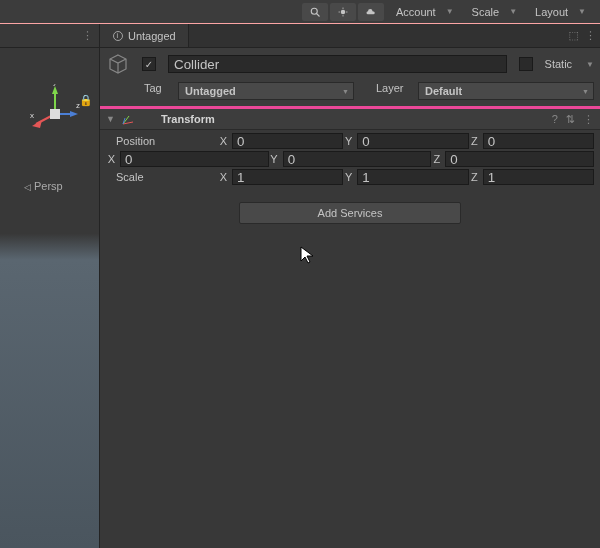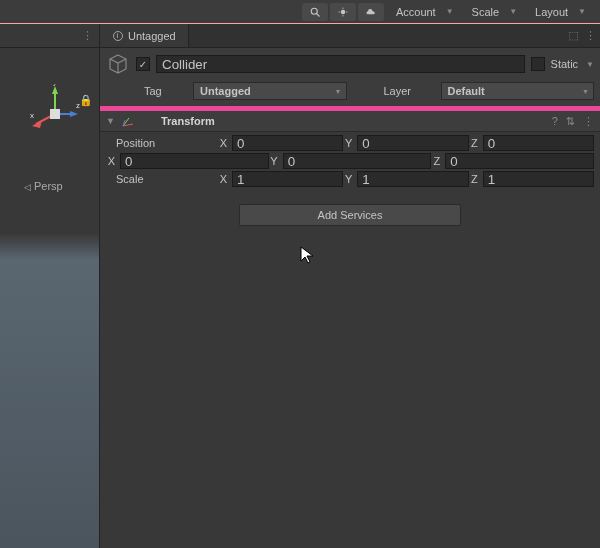--- a/index.html
+++ b/index.html
@@ -16,29 +16,29 @@
 .gizmo { position: absolute; top: 60px; left: 30px; width: 50px; height: 50px; }
 .persp { position: absolute; top: 156px; left: 24px; color: #aaa; font-size: 11px; }
 .lock { position:absolute; top:70px; right:6px; color:#888; }
 
 .inspector { flex: 1; background: #383838; display: flex; flex-direction: column; }
 .tabs { height: 24px; display: flex; align-items: stretch; background: #313131; border-bottom: 1px solid #232323; }
 .tab { padding: 0 12px; display: flex; align-items: center; cursor: pointer; border-right: 1px solid #232323; }
 .tab.active { background: #383838; }
 .tabs-right { margin-left: auto; display: flex; align-items: center; padding-right: 4px; gap: 6px; }
 
-.header { display: flex; align-items: center; padding: 4px 6px; gap: 6px; background: #3c3c3c; }
+.header { display: flex; align-items: center; padding: 4px 6px; gap: 12px; background: #3c3c3c; }
 .cube-icon { width: 24px; height: 24px; display:flex; align-items:center; justify-content:center; }
 .checkbox { width: 14px; height: 14px; background: #2a2a2a; border: 1px solid #1a1a1a; display: flex; align-items: center; justify-content: center; cursor: pointer; }
 .checkbox.checked::after { content:"✓"; font-size:10px; color:#c4c4c4; }
 .name-field { flex: 1; background: #2a2a2a; border: 1px solid #1a1a1a; padding: 2px 5px; color: #c4c4c4; height: 18px; }
 .static-box { width:14px; height:14px; background:#2a2a2a; border:1px solid #1a1a1a; }
 .static-label { margin: 0 2px 0 0; }
 
-.tag-row { display: flex; align-items: center; padding: 2px 6px 6px 44px; gap: 21px; background: #3c3c3c; border-bottom:5px solid #ec4899; }
+.tag-row { display: flex; padding: 2px 6px 6px 44px; gap: 6px; background: #3c3c3c; border-bottom:3px solid #ec4899; }
 .tag-row .lbl { width: 28px; }
 .tag-row .lbl2 { width: 36px; margin-left: 16px; }
 .dropdown { background: #494949; border: 1px solid #2a2a2a; padding: 1px 16px 1px 6px; color: #c4c4c4; cursor: pointer; position: relative; height:18px; display:flex; align-items:center;font-weight:bold; }
 .dropdown.flex { flex: 1; }
 .dropdown::after { content:"▼"; font-size:7px; position:absolute; right:4px; color:#888; }
 
 .comp-header { display: flex; align-items: center; padding: 3px 6px; gap: 6px; background: #3d3d3d; border-bottom:1px solid #2a2a2a; }
 .foldout { cursor: pointer; font-size: 9px; color: #888; }
 .comp-title { font-weight: bold; color: #d4d4d4; margin-left: 20px; }
 .comp-right { margin-left: auto; display: flex; gap: 8px; color: #888; }

